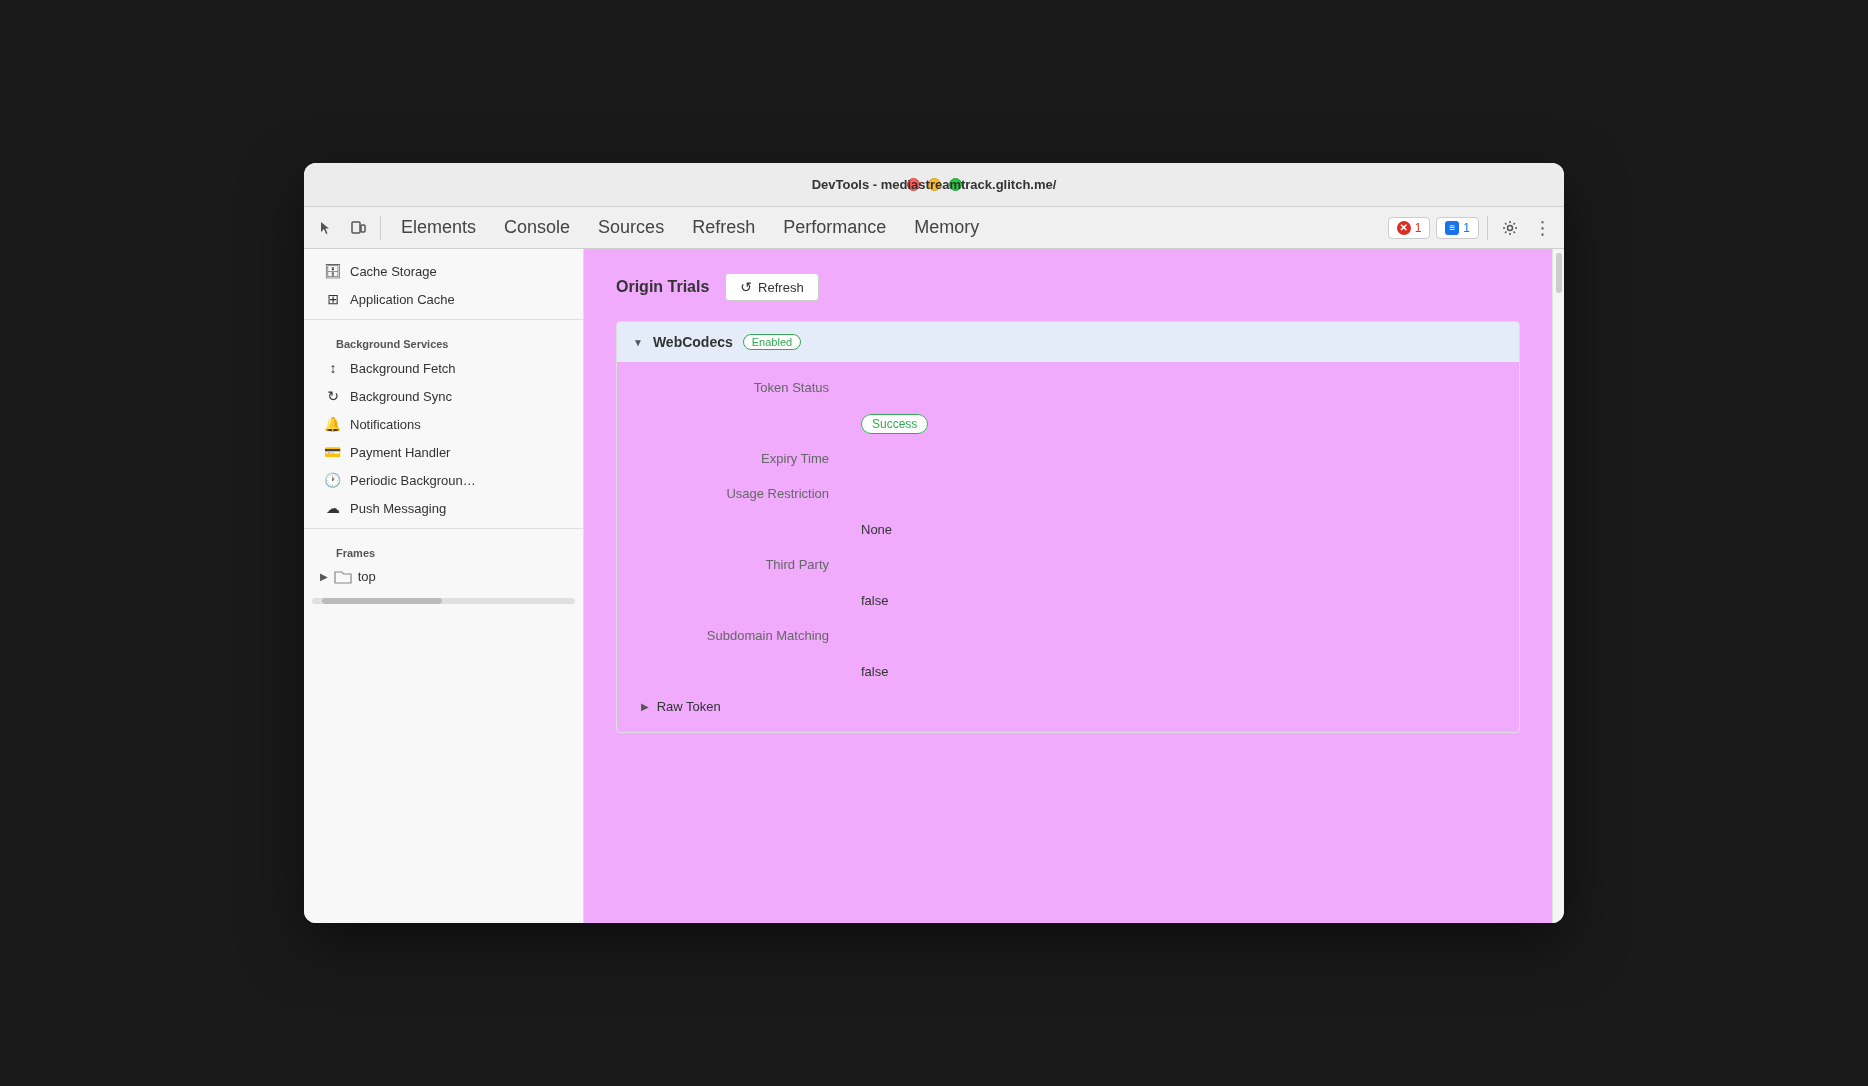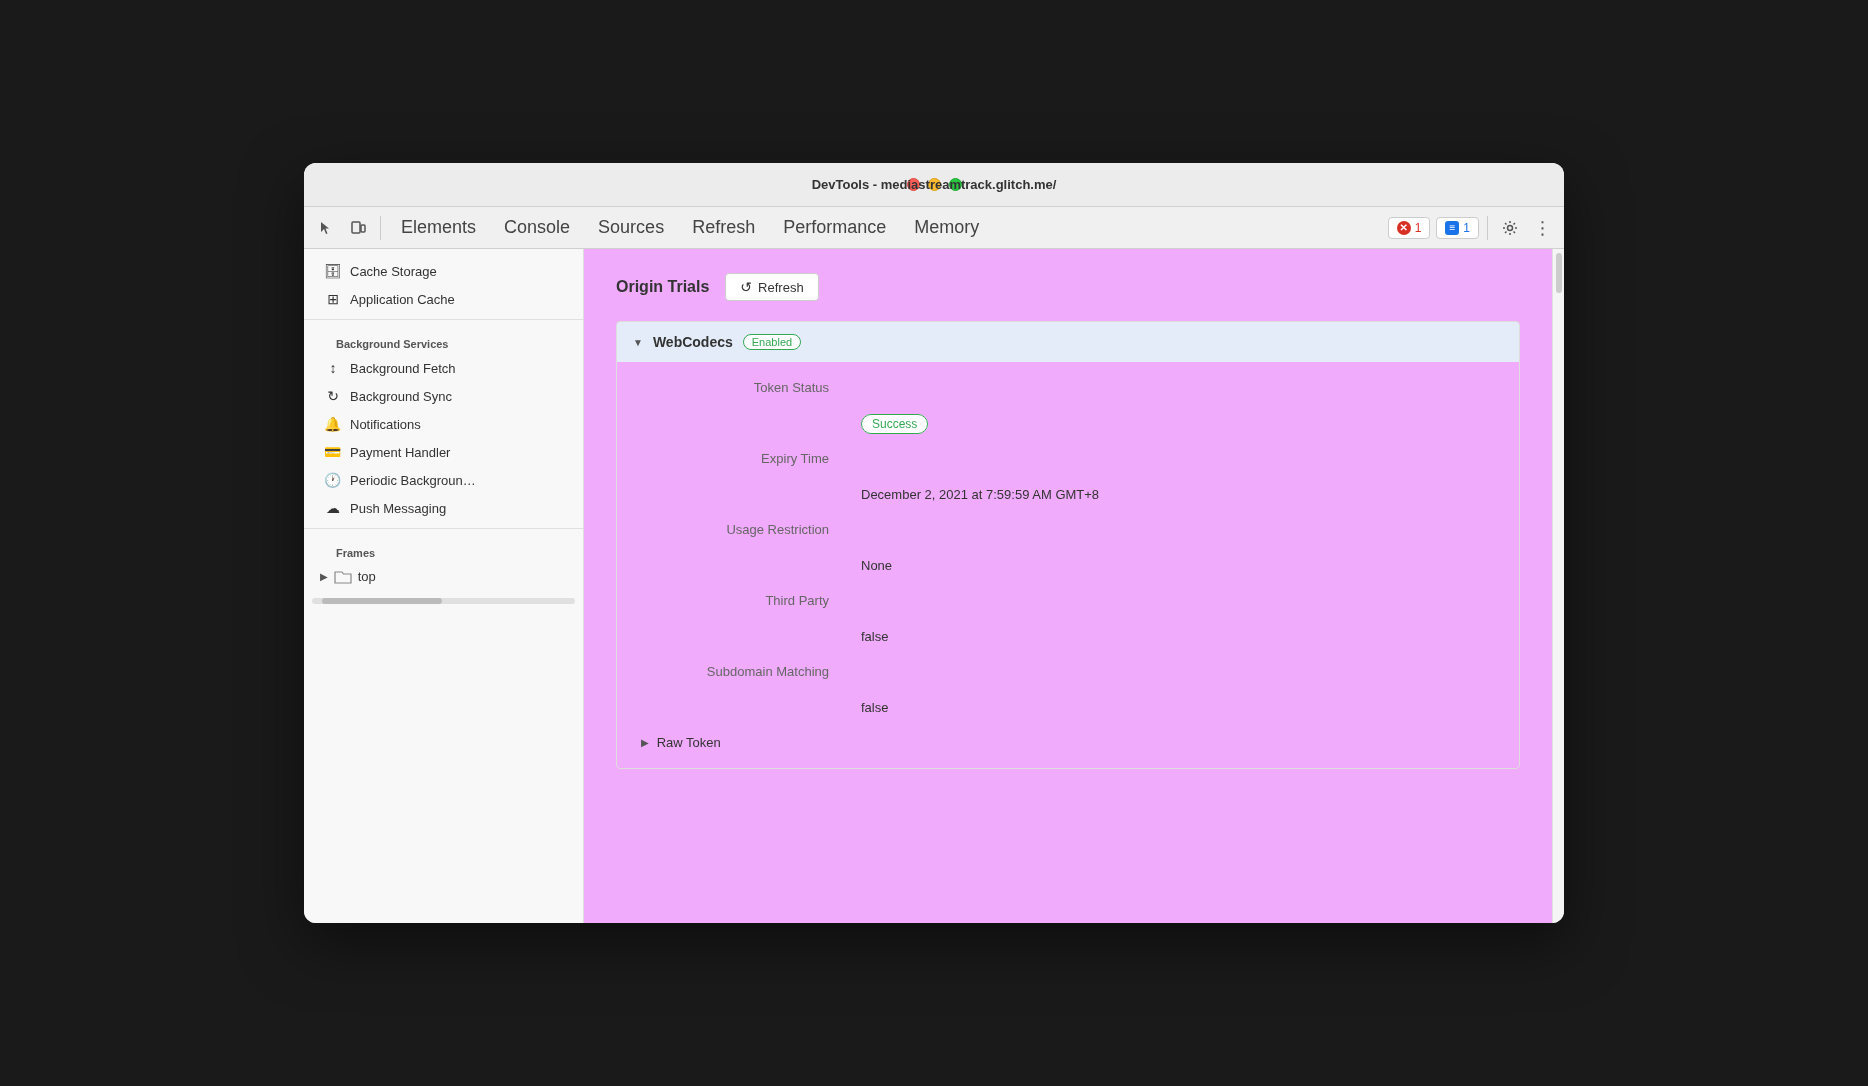--- a/index.html
+++ b/index.html
@@ -468,21 +468,20 @@
           <div class="info-row">
             <span class="info-label">Token Status</span>
             <span class="info-value">
               <span class="success-badge">Success</span>
             </span>
           </div>
 
 
           <div class="info-row">
             <span class="info-label">Expiry Time</span>
-            <span class="info-value">December 2, 2021 at 7:59:59 AM GMT+8</span>
           </div>
 
           <div class="info-row">
             <span class="info-label">Usage Restriction</span>
             <span class="info-value">None</span>
           </div>
 
           <div class="info-row">
             <span class="info-label">Third Party</span>
             <span class="info-value">false</span>

